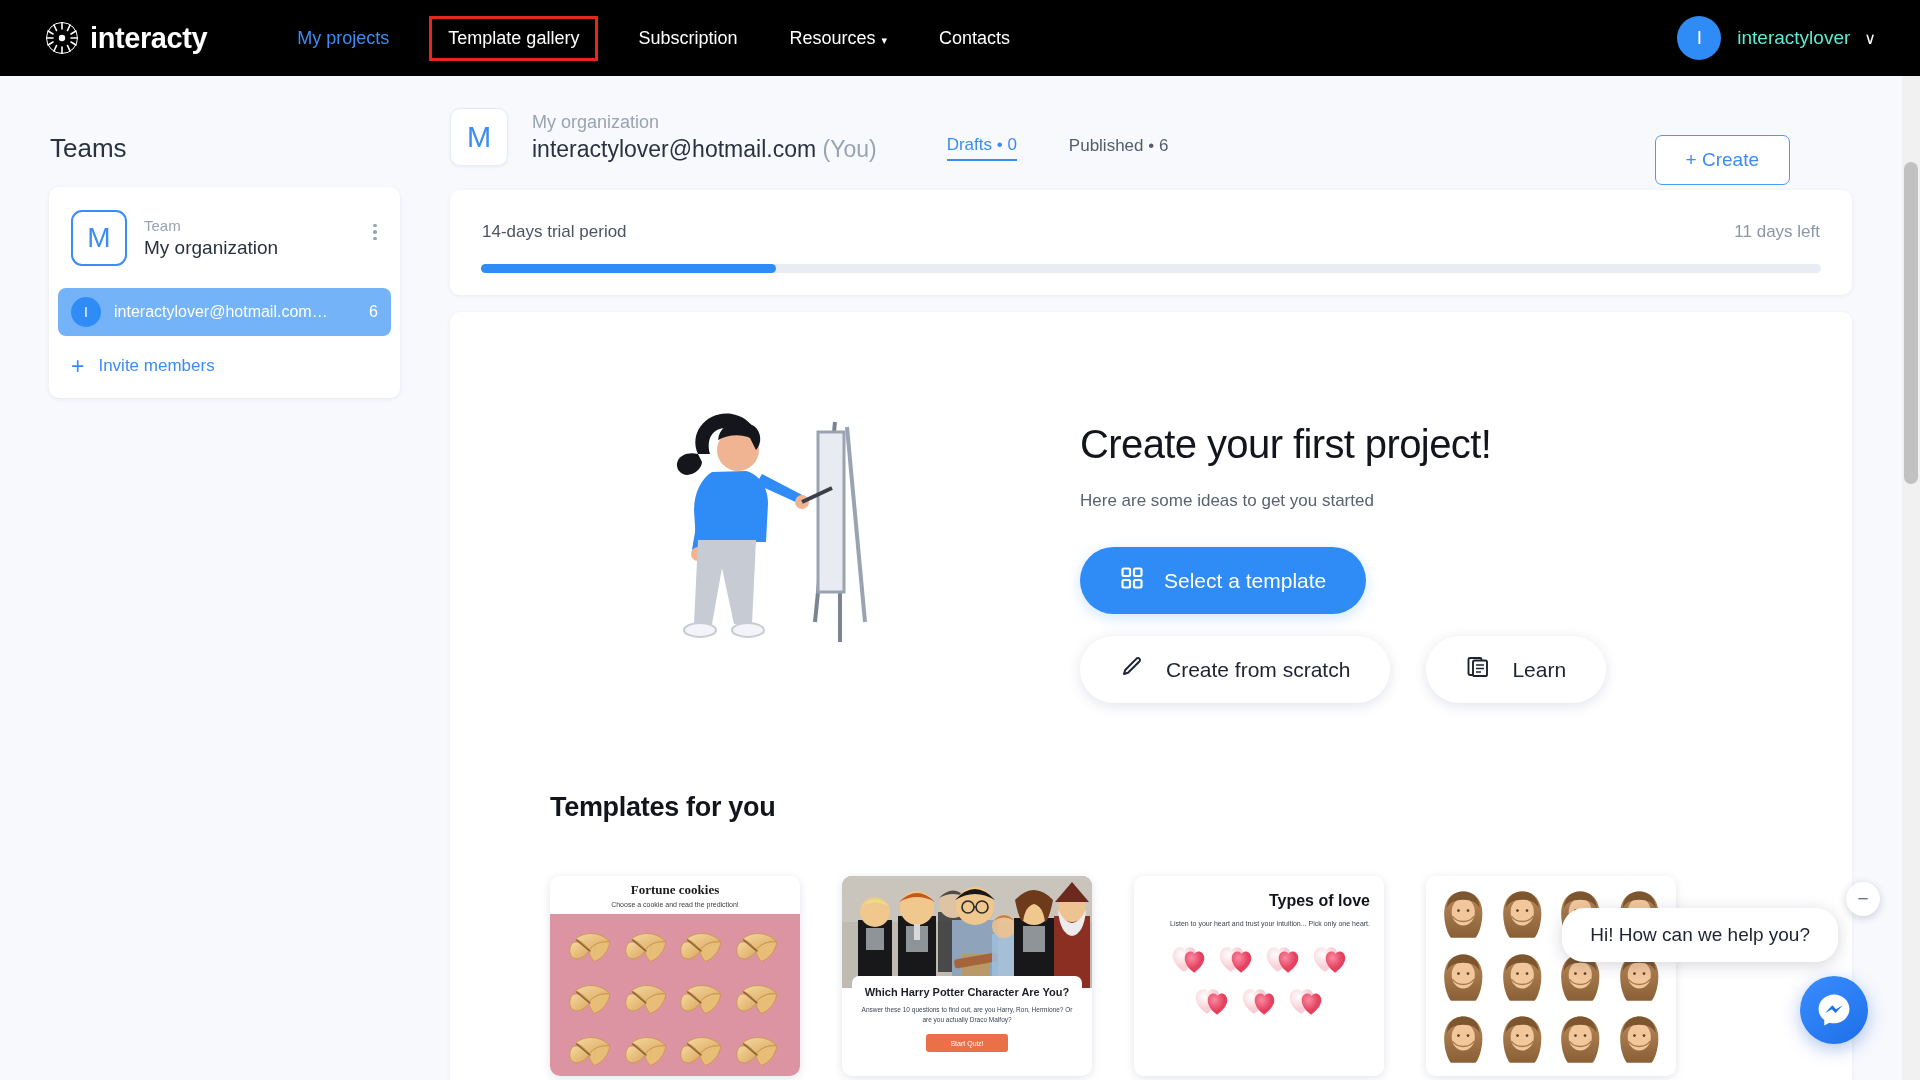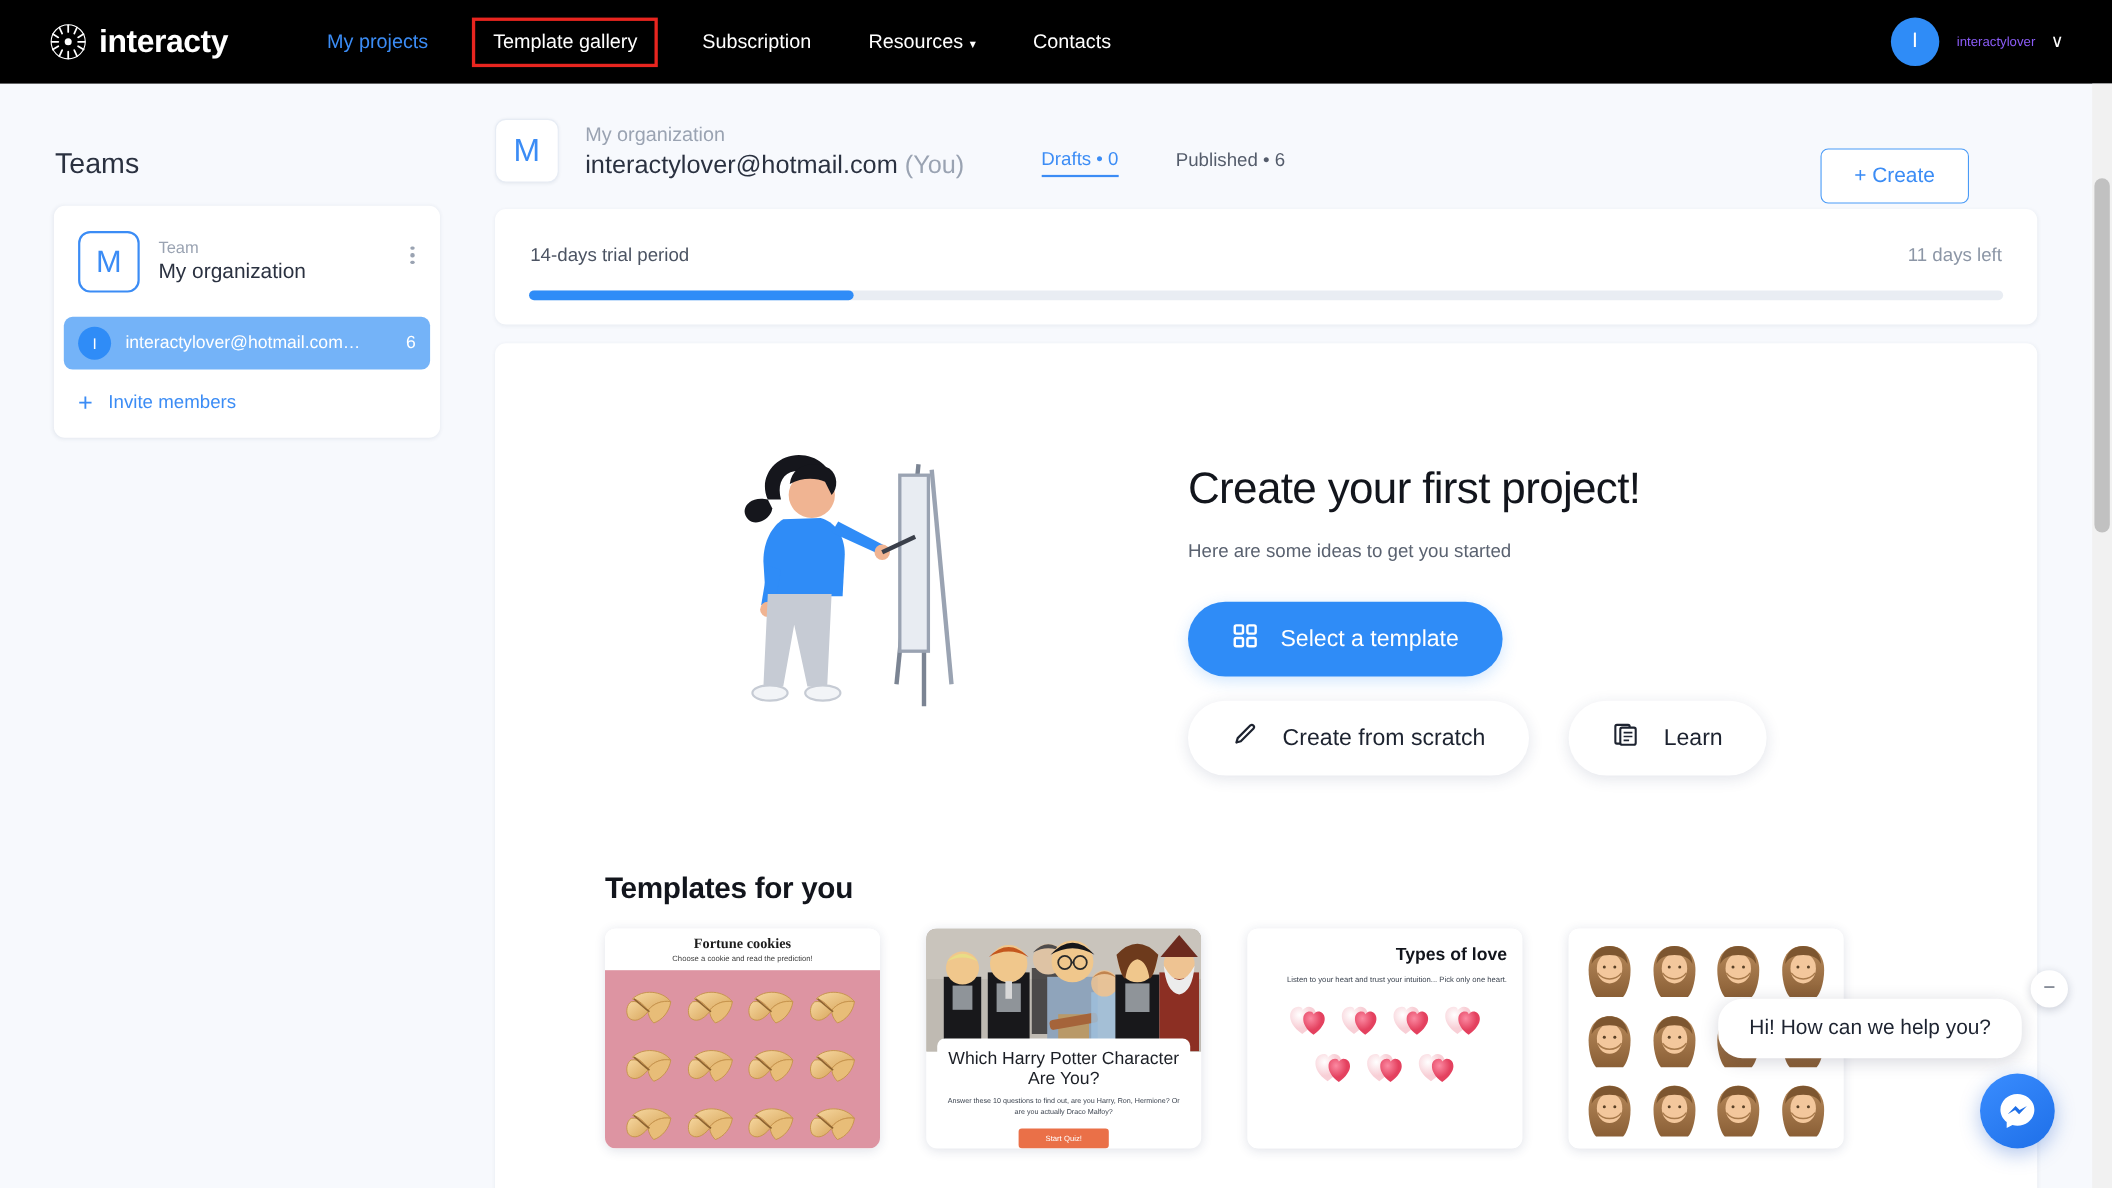--- a/index.html
+++ b/index.html
@@ -40,21 +40,21 @@
   .user-area {
     position: absolute; right: 44px; top: 0; height: 76px;
     display: flex; align-items: center; cursor: pointer;
   }
   .avatar-circle {
     width: 44px; height: 44px; border-radius: 50%;
     background: #2f8cf7; color: #fff;
     display: flex; align-items: center; justify-content: center;
     font-size: 19px;
   }
-  .user-name { color: #8b5cf6; font-size: 12px; margin-left: 16px; }
+  .user-name { color: #5eead4; font-size: 19px; margin-left: 16px; }
   .user-caret { color: #ffffff; font-size: 16px; margin-left: 14px; }
 
   
   .sidebar { position: absolute; left: 0; top: 76px; width: 450px; height: 1004px; }
   .teams-title {
     margin: 57px 0 0 50px; font-size: 26px; color: #2a3140; font-weight: 400;
   }
   .team-card {
     position: absolute; left: 49px; top: 111px;
     width: 351px; background: #ffffff;
@@ -162,40 +162,40 @@
     background: #fff; color: #1d2330; border: none; cursor: pointer;
     border-radius: 34px; padding: 19px 40px; font-size: 21px;
     box-shadow: 0 3px 14px rgba(30,50,90,.13);
   }
 
   
   .tpl-heading {
     position: absolute; left: 100px; top: 480px;
     font-size: 27px; font-weight: 700; color: #12151c; letter-spacing: -0.3px;
   }
-  .tpl-row { position: absolute; left: 100px; top: 532px; display: flex; gap: 42px; }
+  .tpl-row { position: absolute; left: 100px; top: 564px; display: flex; gap: 42px; }
   .tpl-card {
     width: 250px; height: 200px; border-radius: 10px; overflow: hidden;
     background: #fff; box-shadow: 0 2px 10px rgba(30,50,90,.13); cursor: pointer;
     position: relative;
   }
 
   
   .fc-head { height: 38px; background: #fff; text-align: center; padding-top: 6px; }
   .fc-title { font-family: "Liberation Serif", serif; font-size: 13px; font-weight: 700; color: #1c1c1c; }
   .fc-sub { font-size: 7px; color: #3c3c3c; margin-top: 3px; }
   .fc-body { height: 162px; background: #dd94a2; padding: 12px 16px; }
   .fc-grid { display: grid; grid-template-columns: repeat(4,1fr); grid-template-rows: repeat(3,1fr); gap: 4px; height: 100%; }
   .cookie { width: 100%; height: 100%; }
 
   
   .hp-img { height: 112px; position: relative; background: #b9b4ad; overflow: hidden; }
   .hp-panel { position: absolute; left: 10px; right: 10px; bottom: 8px; top: 100px;
     background: #fff; border-radius: 7px; text-align: center; padding: 10px 8px 0 8px; }
-  .hp-title { font-size: 16px; font-weight: 400; color: #1c1f26; }
+  .hp-title { font-size: 11px; font-weight: 700; color: #1c1f26; }
   .hp-desc { font-size: 6.5px; color: #3c4450; margin-top: 7px; line-height: 10px; }
   .hp-btn {
     margin: 9px auto 0 auto; width: 82px; height: 18px; border-radius: 3px;
     background: #ea7048; color: #fff; font-size: 7px;
     display: flex; align-items: center; justify-content: center; cursor: pointer;
   }
 
   
   .tl-inner { padding: 16px 14px 0 14px; text-align: right; height: 100%; background: #fff; }
   .tl-title { font-size: 16px; font-weight: 700; color: #12151c; }

